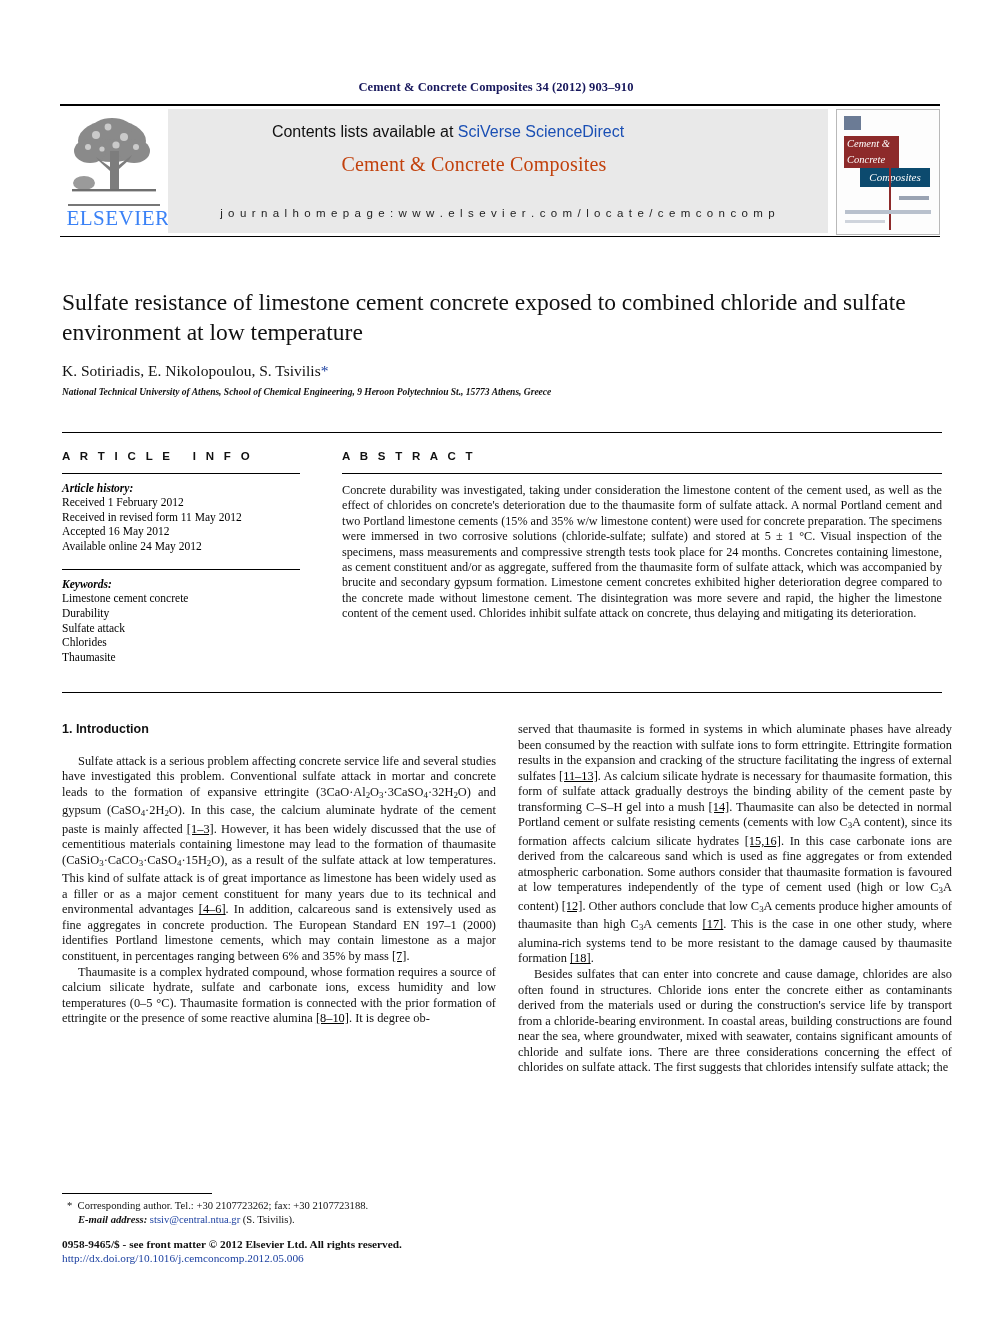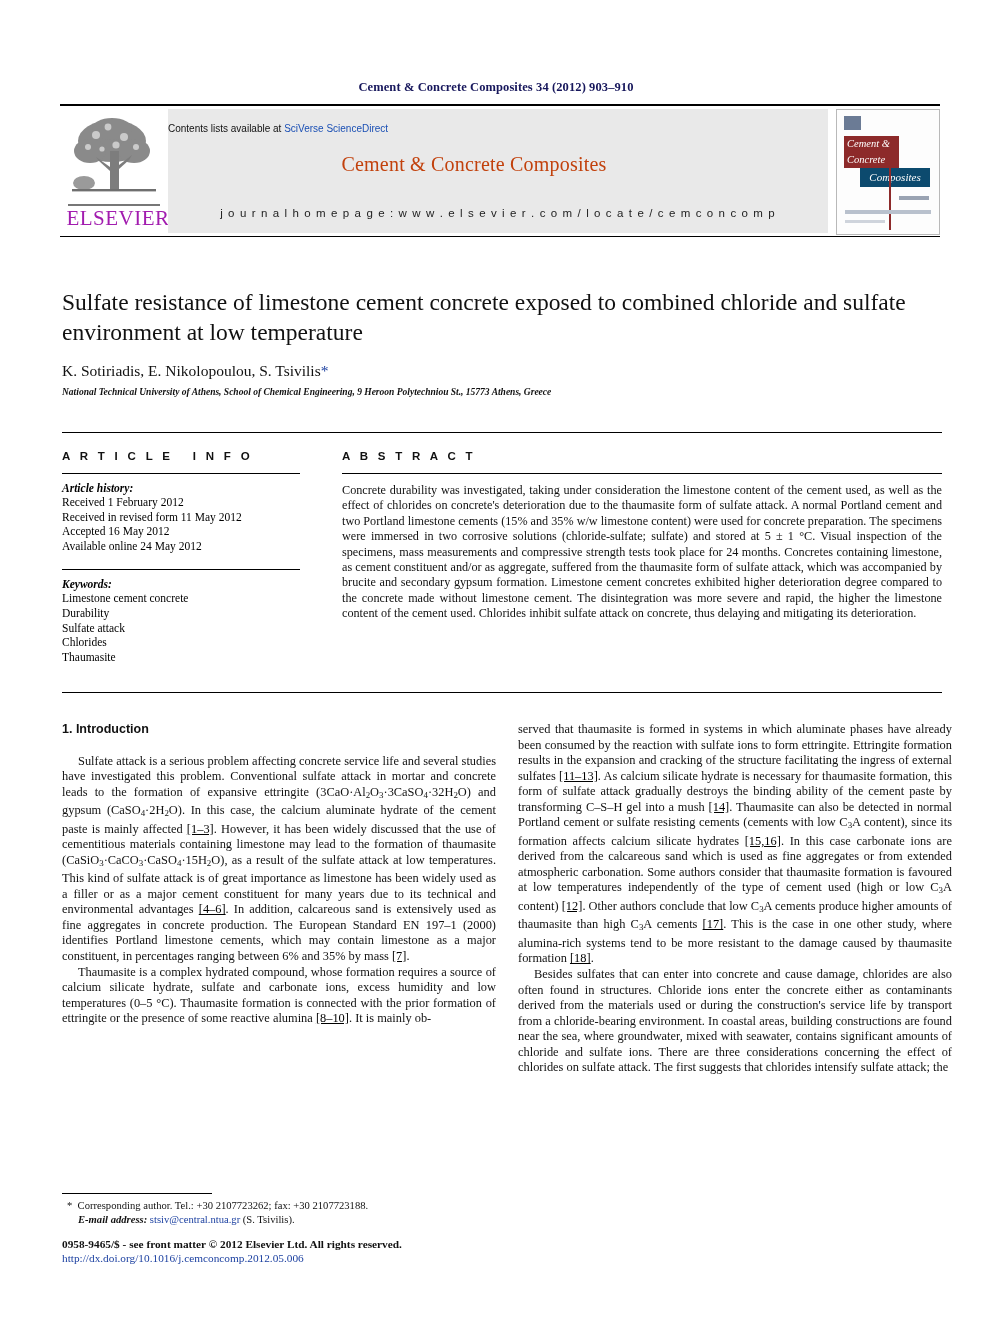--- a/index.html
+++ b/index.html
@@ -61,21 +61,21 @@
     width: 96px; height: 94px;
   }
   .elsevier-logo .el-word {
     position: absolute;
     left: 4px; bottom: 2px;
     width: 108px;
     text-align: center;
     font-family: "Liberation Serif", serif;
     font-size: 21px;
     letter-spacing: .5px;
-    color: #a21caf;
+    color: #3b82f6;
   }
   .el-rule {
     position: absolute;
     left: 8px;
     bottom: 27px;
     width: 92px;
     height: 2px;
     background: #777;
   }
 
@@ -84,22 +84,23 @@
     left: 108px;
     top: 3px;
     width: 660px;
     height: 124px;
     background: #e9e9e9;
   }
   .contents-line {
     position: absolute;
     left: 0; top: 14px;
     width: 560px;
+    text-align: center;
     font-family: "Liberation Sans", sans-serif;
-    font-size: 10px;
+    font-size: 16px;
     color: #111;
   }
   .contents-line a {
     color: #1a4fb4;
     text-decoration: none;
   }
   .journal-name {
     position: absolute;
     left: 0; top: 44px;
     width: 612px;
@@ -441,21 +442,21 @@
 
   <div class="col-abs">
     <div class="sec-head">A B S T R A C T</div>
     <div class="abs-rule"></div>
     <div class="abstract-text">Concrete durability was investigated, taking under consideration the limestone content of the cement used, as well as the effect of chlorides on concrete's deterioration due to the thaumasite form of sulfate attack. A normal Portland cement and two Portland limestone cements (15% and 35% w/w limestone content) were used for concrete preparation. The specimens were immersed in two corrosive solutions (chloride-sulfate; sulfate) and stored at 5 ± 1 °C. Visual inspection of the specimens, mass measurements and compressive strength tests took place for 24 months. Concretes containing limestone, as cement constituent and/or as aggregate, suffered from the thaumasite form of sulfate attack, which was accompanied by brucite and secondary gypsum formation. Limestone cement concretes exhibited higher deterioration degree compared to the concrete made without limestone cement. The disintegration was more severe and rapid, the higher the limestone content of the cement used. Chlorides inhibit sulfate attack on concrete, thus delaying and mitigating its deterioration.</div>
   </div>
 
   <div class="body-col left">
     <div class="body-head">1. Introduction</div>
     <p><span>Sulfate attack is a serious problem affecting concrete service life and several studies have investigated this problem. Conventional sulfate attack in mortar and concrete leads to the formation of expansive ettringite (3CaO·Al</span><sub>2</sub><span>O</span><sub>3</sub><span>·3CaSO</span><sub>4</sub><span>·32H</span><sub>2</sub><span>O) and gypsum (CaSO</span><sub>4</sub><span>·2H</span><sub>2</sub><span>O). In this case, the calcium aluminate hydrate of the cement paste is mainly affected </span><a class="ref" href="#">[1–3]</a><span>. However, it has been widely discussed that the use of cementitious materials containing limestone may lead to the formation of thaumasite (CaSiO</span><sub>3</sub><span>·CaCO</span><sub>3</sub><span>·CaSO</span><sub>4</sub><span>·15H</span><sub>2</sub><span>O), as a result of the sulfate attack at low temperatures. This kind of sulfate attack is of great importance as limestone has been widely used as a filler or as a major cement constituent for many years due to its technical and environmental advantages </span><a class="ref" href="#">[4–6]</a><span>. In addition, calcareous sand is extensively used as fine aggregates in concrete production. The European Standard EN 197–1 (2000) identifies Portland limestone cements, which may contain limestone as a major constituent, in percentages ranging between 6% and 35% by mass </span><a class="ref" href="#">[7]</a><span>.</span></p>
-    <p><span>Thaumasite is a complex hydrated compound, whose formation requires a source of calcium silicate hydrate, sulfate and carbonate ions, excess humidity and low temperatures (0–5 °C). Thaumasite formation is connected with the prior formation of ettringite or the presence of some reactive alumina </span><a class="ref" href="#">[8–10]</a><span>. It is mainly ob-</span></p>
+    <p><span>Thaumasite is a complex hydrated compound, whose formation requires a source of calcium silicate hydrate, sulfate and carbonate ions, excess humidity and low temperatures (0–5 °C). Thaumasite formation is connected with the prior formation of ettringite or the presence of some reactive alumina </span><a class="ref" href="#">[8–10]</a><span>. It is degree ob-</span></p>
   </div>
 
   <div class="body-col right">
     <p class="noindent"><span>served that thaumasite is formed in systems in which aluminate phases have already been consumed by the reaction with sulfate ions to form ettringite. Ettringite formation results in the expansion and cracking of the structure facilitating the ingress of external sulfates </span><a class="ref" href="#">[11–13]</a><span>. As calcium silicate hydrate is necessary for thaumasite formation, this form of sulfate attack gradually destroys the binding ability of the cement paste by transforming C–S–H gel into a mush </span><a class="ref" href="#">[14]</a><span>. Thaumasite can also be detected in normal Portland cement or sulfate resisting cements (cements with low C</span><sub>3</sub><span>A content), since its formation affects calcium silicate hydrates </span><a class="ref" href="#">[15,16]</a><span>. In this case carbonate ions are derived from the calcareous sand which is used as fine aggregates or from extended atmospheric carbonation. Some authors consider that thaumasite formation is favoured at low temperatures independently of the type of cement used (high or low C</span><sub>3</sub><span>A content) </span><a class="ref" href="#">[12]</a><span>. Other authors conclude that low C</span><sub>3</sub><span>A cements produce higher amounts of thaumasite than high C</span><sub>3</sub><span>A cements </span><a class="ref" href="#">[17]</a><span>. This is the case in one other study, where alumina-rich systems tend to be more resistant to the damage caused by thaumasite formation </span><a class="ref" href="#">[18]</a><span>.</span></p>
     <p>Besides sulfates that can enter into concrete and cause damage, chlorides are also often found in structures. Chloride ions enter the concrete either as contaminants derived from the materials used or during the construction's service life by transport from a chloride-bearing environment. In coastal areas, building constructions are found near the sea, where groundwater, mixed with seawater, contains significant amounts of chloride and sulfate ions. There are three considerations concerning the effect of chlorides on sulfate attack. The first suggests that chlorides intensify sulfate attack; the</p>
   </div>
 
   <div class="footnote">
     <div class="fn-rule"></div>
     <div class="fn-line"><span>*</span>&nbsp; <span>Corresponding author. Tel.: +30 2107723262; fax: +30 2107723188.</span></div>

